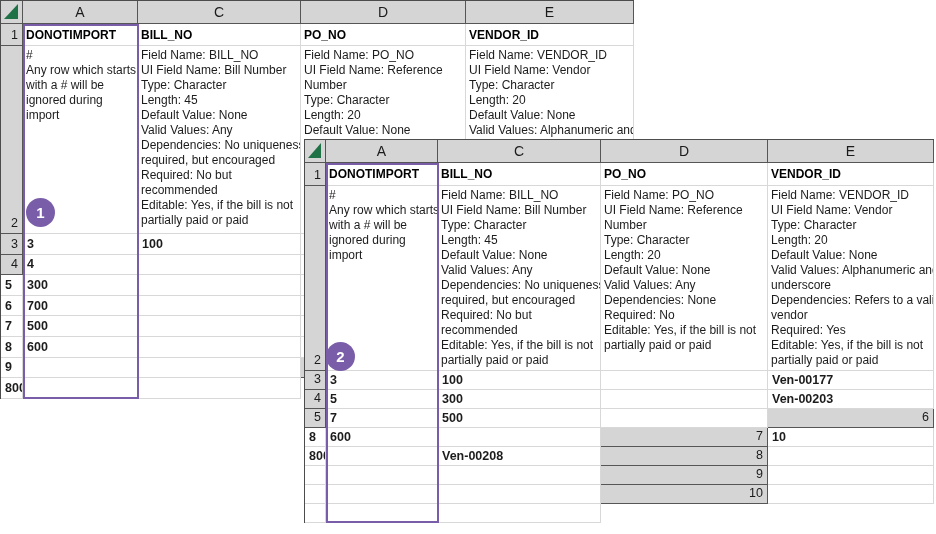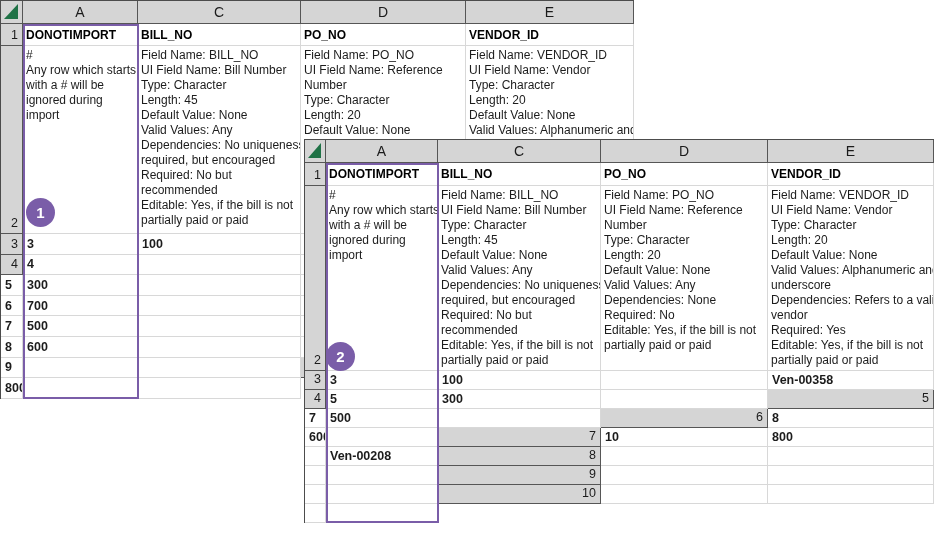--- a/index.html
+++ b/index.html
@@ -224,25 +224,26 @@
 underscore
 Dependencies: Refers to a valid
 vendor
 Required: Yes
 Editable: Yes, if the bill is not
 partially paid or paid</div>
       <div class="cell hd rh">3</div>
       <div class="cell bd val">3</div>
       <div class="cell bd val">100</div>
       <div class="cell bd val"></div>
-      <div class="cell bd val">Ven-00358</div>
+      <div class="cell bd val">Ven-00177</div>
       <div class="cell hd rh">4</div>
       <div class="cell bd val">5</div>
       <div class="cell bd val">300</div>
       <div class="cell bd val"></div>
+      <div class="cell bd val">Ven-00203</div>
       <div class="cell hd rh">5</div>
       <div class="cell bd val">7</div>
       <div class="cell bd val">500</div>
       <div class="cell bd val"></div>
       <div class="cell hd rh">6</div>
       <div class="cell bd val">8</div>
       <div class="cell bd val">600</div>
       <div class="cell bd val"></div>
       <div class="cell hd rh">7</div>
       <div class="cell bd val">10</div>

